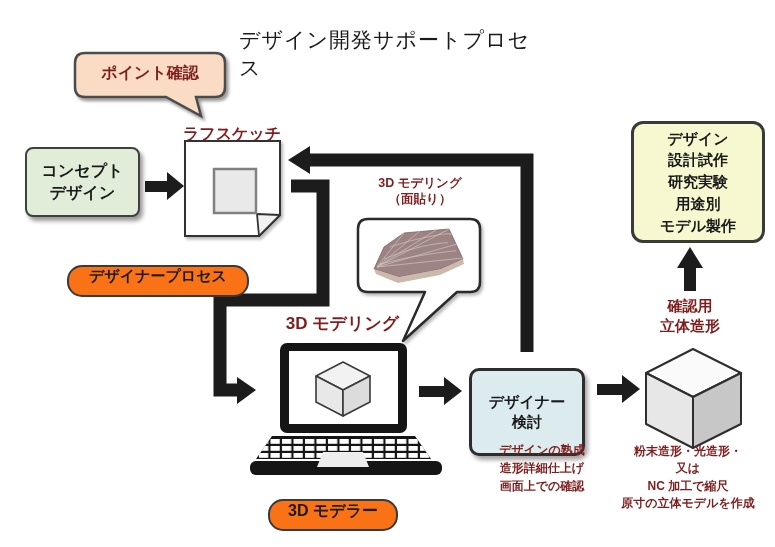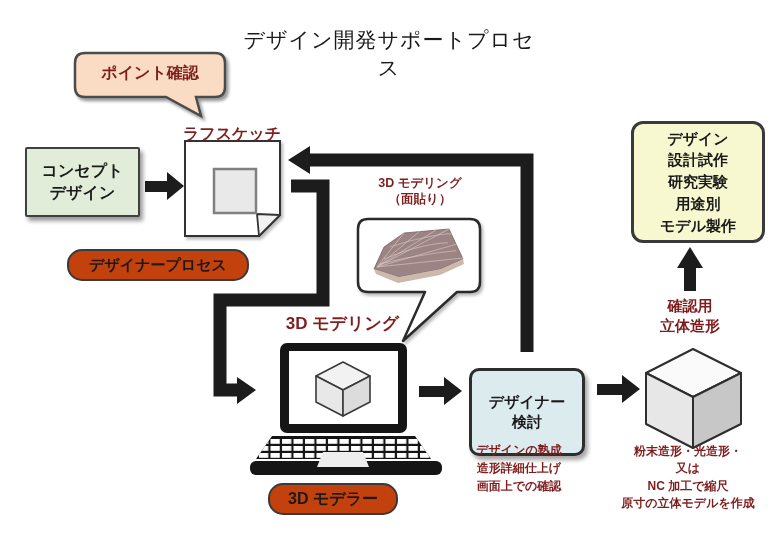--- a/index.html
+++ b/index.html
@@ -2,42 +2,42 @@
 <html><head>
 <meta charset="utf-8">
 <style>
   html,body{margin:0;padding:0;background:#fff;}
   #canvas{position:relative;width:775px;height:547px;background:#ffffff;overflow:hidden;
           font-family:"Liberation Sans","DejaVu Sans",sans-serif;color:#1a1a1a;}
   .abs{position:absolute;}
   .lbl{position:absolute;font-weight:bold;color:#7f1d1d;text-align:center;}
   #svg-layer{position:absolute;left:0;top:0;width:775px;height:547px;}
 
-  #title{left:239px;top:26px;width:300px;font-size:21px;font-weight:normal;text-align:center;letter-spacing:1px;}
+  #title{left:239px;top:26px;width:300px;font-size:21px;font-weight:normal;letter-spacing:1px;}
 
   #callout-label{left:80px;top:63px;width:140px;font-size:16px;}
 
   #concept-box{left:25px;top:147px;width:111px;height:66px;background:#e1ecd9;border:2px solid #404040;
-    border-radius:2px;box-shadow:3px 4px 4px rgba(0,0,0,.4);display:flex;flex-direction:column;
+    border-radius:8px;box-shadow:3px 4px 4px rgba(0,0,0,.4);display:flex;flex-direction:column;
     justify-content:center;text-align:center;font-weight:bold;font-size:16px;line-height:1.35;}
 
   #sketch-label{left:172px;top:124px;width:120px;font-size:16px;}
 
-  .pill{position:absolute;background:#c2410c;border:2px solid #3a3a3a;border-radius:15px;display:flex;
-    align-items:center;justify-content:center;font-weight:bold;}
+  .pill{position:absolute;background:#f97316;border:2px solid #3a3a3a;border-radius:15px;display:flex;
+    align-items:flex-start;justify-content:center;font-weight:bold;margin-top:16px;}
   #designer-process-pill{left:67px;top:249px;width:178px;height:28px;font-size:15px;}
   #modeler-pill{left:268px;top:483px;width:126px;height:28px;font-size:16px;}
 
   #surface-note{left:358px;top:175px;width:124px;font-size:12.5px;line-height:1.3;}
   #modeling-label{left:270px;top:312px;width:145px;font-size:17px;}
 
   #review-box{left:469px;top:368px;width:110px;height:82px;background:#dcebee;border:3px solid #2d2d2d;
     border-radius:10px;box-shadow:3px 4px 4px rgba(0,0,0,.35);display:flex;flex-direction:column;
     justify-content:center;text-align:center;font-weight:bold;font-size:15px;line-height:1.35;}
-  #review-note{left:459px;top:441px;width:120px;font-size:12px;line-height:1.5;}
+  #review-note{left:482px;top:441px;width:120px;font-size:12px;line-height:1.5;}
 
   #output-box{left:631px;top:121px;width:128px;height:116px;background:#f8f8d0;border:3px solid #3a3a3a;
     border-radius:12px;display:flex;flex-direction:column;justify-content:center;text-align:center;
     font-weight:bold;font-size:15px;line-height:1.45;}
 
   #solid-label{left:638px;top:296px;width:104px;font-size:15px;line-height:1.35;}
   #solid-note{left:602px;top:443px;width:172px;font-size:12px;line-height:1.45;}
 </style>
 </head>
 <body>

